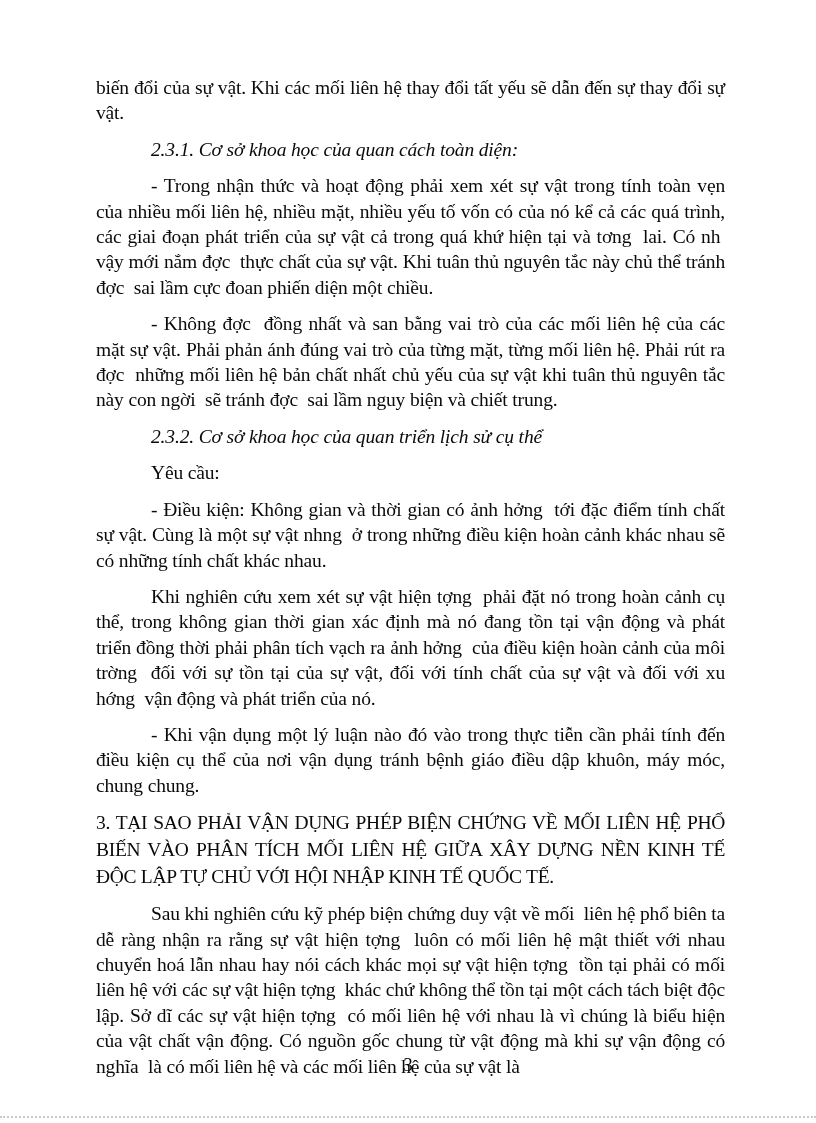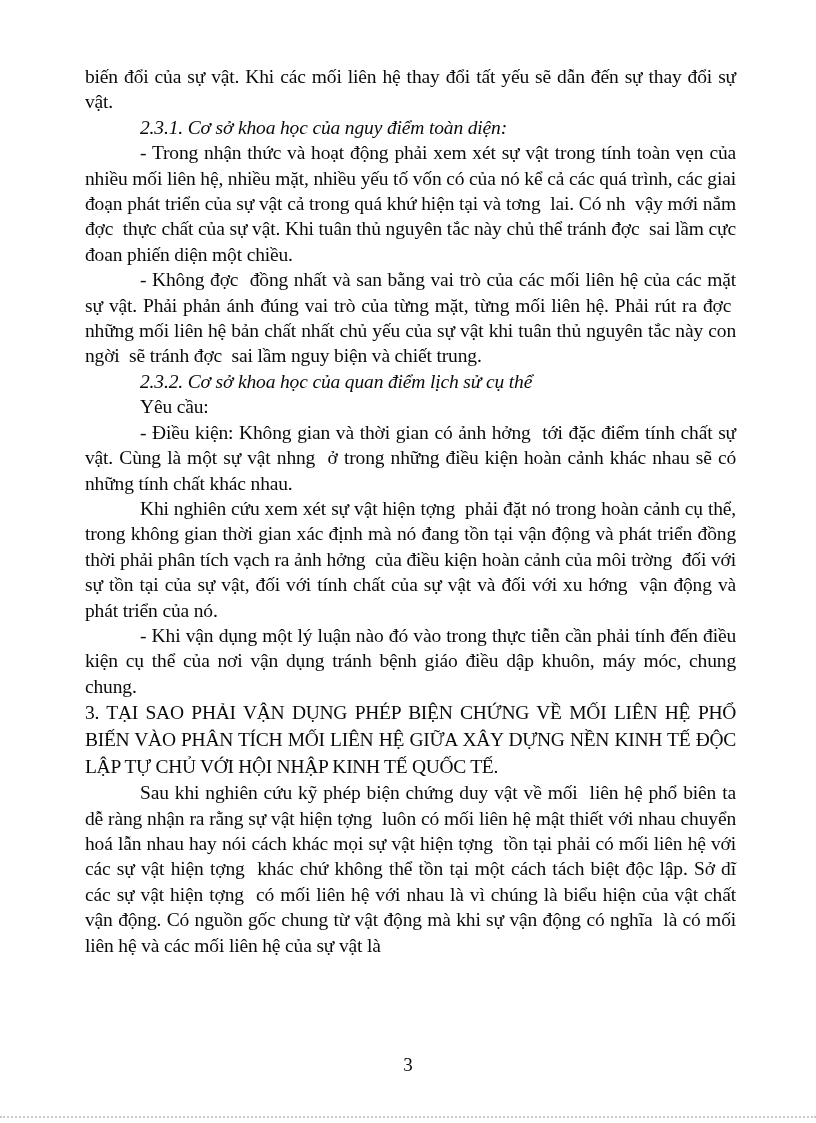--- a/index.html
+++ b/index.html
@@ -25,21 +25,21 @@
     position: absolute;
     left: 85px;
     top: 64px;
     width: 651px;
     font-size: 19.5px;
     line-height: 25.4px;
     text-align: justify;
     letter-spacing: -0.15px;
   }
   .doc p, .doc h2, .doc h3, .doc h4 {
-    margin: 0;
+    margin: 11px;
     padding: 0;
     font-size: inherit;
     font-weight: normal;
   }
   .para {
     text-indent: 55px;
   }
   .para-cont {
     text-indent: 0;
   }
@@ -81,24 +81,24 @@
     border-top: 2px dotted #c7cacd;
   }
 </style>
 </head>
 <body>
 
 <div class="page">
 
   <div class="doc">
     <p class="para para-cont">biến đổi của sự vật. Khi các mối liên hệ thay đổi tất yếu sẽ dẫn đến sự thay đổi sự vật.</p>
-    <h3 class="h-italic">2.3.1. Cơ sở khoa học của nguy điểm toàn diện:</h3>
+    <h3 class="h-italic">2.3.1. Cơ sở khoa học của quan cách toàn diện:</h3>
     <p class="para">- Trong nhận thức và hoạt động phải xem xét sự vật trong tính toàn vẹn của nhiều mối liên hệ, nhiều mặt, nhiều yếu tố vốn có của nó kể cả các quá trình, các giai đoạn phát triển của sự vật cả trong quá khứ hiện tại và tơng&nbsp; lai. Có nh&nbsp; vậy mới nắm đợc&nbsp; thực chất của sự vật. Khi tuân thủ nguyên tắc này chủ thể tránh đợc&nbsp; sai lầm cực đoan phiến diện một chiều.</p>
     <p class="para">- Không đợc&nbsp; đồng nhất và san bằng vai trò của các mối liên hệ của các mặt sự vật. Phải phản ánh đúng vai trò của từng mặt, từng mối liên hệ. Phải rút ra đợc&nbsp; những mối liên hệ bản chất nhất chủ yếu của sự vật khi tuân thủ nguyên tắc này con ngời&nbsp; sẽ tránh đợc&nbsp; sai lầm nguy biện và chiết trung.</p>
-    <h3 class="h-italic">2.3.2. Cơ sở khoa học của quan điểm lịch sử cụ thể</h3>
+    <h3 class="h-italic">2.3.2. Cơ sở khoa học của quan triển lịch sử cụ thể</h3>
     <p class="para">Yêu cầu:</p>
     <p class="para">- Điều kiện: Không gian và thời gian có ảnh hởng&nbsp; tới đặc điểm tính chất sự vật. Cùng là một sự vật nhng&nbsp; ở trong những điều kiện hoàn cảnh khác nhau sẽ có những tính chất khác nhau.</p>
     <p class="para">Khi nghiên cứu xem xét sự vật hiện tợng&nbsp; phải đặt nó trong hoàn cảnh cụ thể, trong không gian thời gian xác định mà nó đang tồn tại vận động và phát triển đồng thời phải phân tích vạch ra ảnh hởng&nbsp; của điều kiện hoàn cảnh của môi trờng&nbsp; đối với sự tồn tại của sự vật, đối với tính chất của sự vật và đối với xu hớng&nbsp; vận động và phát triển của nó.</p>
     <p class="para">- Khi vận dụng một lý luận nào đó vào trong thực tiễn cần phải tính đến điều kiện cụ thể của nơi vận dụng tránh bệnh giáo điều dập khuôn, máy móc, chung chung.</p>
     <h4 class="h-section">3. TẠI SAO PHẢI VẬN DỤNG PHÉP BIỆN CHỨNG VỀ MỐI LIÊN HỆ PHỔ BIẾN VÀO PHÂN TÍCH MỐI LIÊN HỆ GIỮA XÂY DỰNG NỀN KINH TẾ ĐỘC LẬP TỰ CHỦ VỚI HỘI NHẬP KINH TẾ QUỐC TẾ.</h4>
     <p class="para">Sau khi nghiên cứu kỹ phép biện chứng duy vật về mối&nbsp; liên hệ phổ biên ta dễ ràng nhận ra rằng sự vật hiện tợng&nbsp; luôn có mối liên hệ mật thiết với nhau chuyển hoá lẫn nhau hay nói cách khác mọi sự vật hiện tợng&nbsp; tồn tại phải có mối liên hệ với các sự vật hiện tợng&nbsp; khác chứ không thể tồn tại một cách tách biệt độc lập. Sở dĩ các sự vật hiện tợng&nbsp; có mối liên hệ với nhau là vì chúng là biểu hiện của vật chất vận động. Có nguồn gốc chung từ vật động mà khi sự vận động có nghĩa&nbsp; là có mối liên hệ và các mối liên hệ của sự vật là</p>
   </div>
 
   <div class="page-number">3</div>
 

